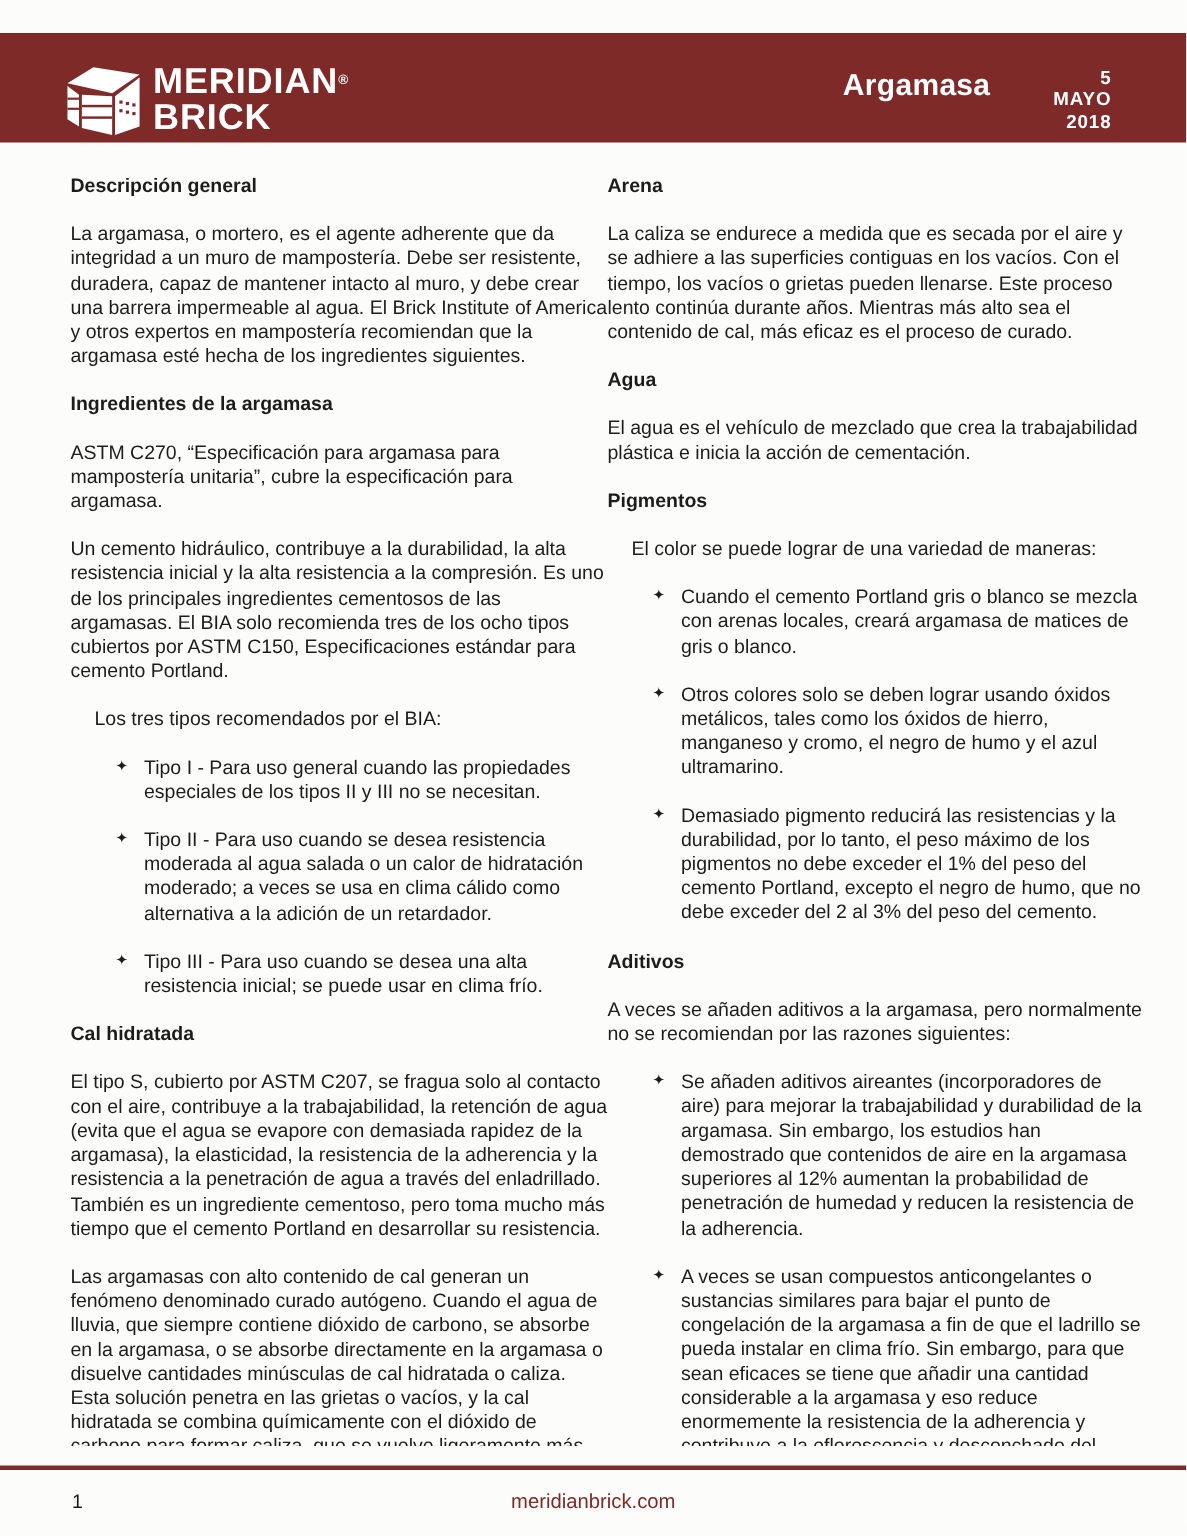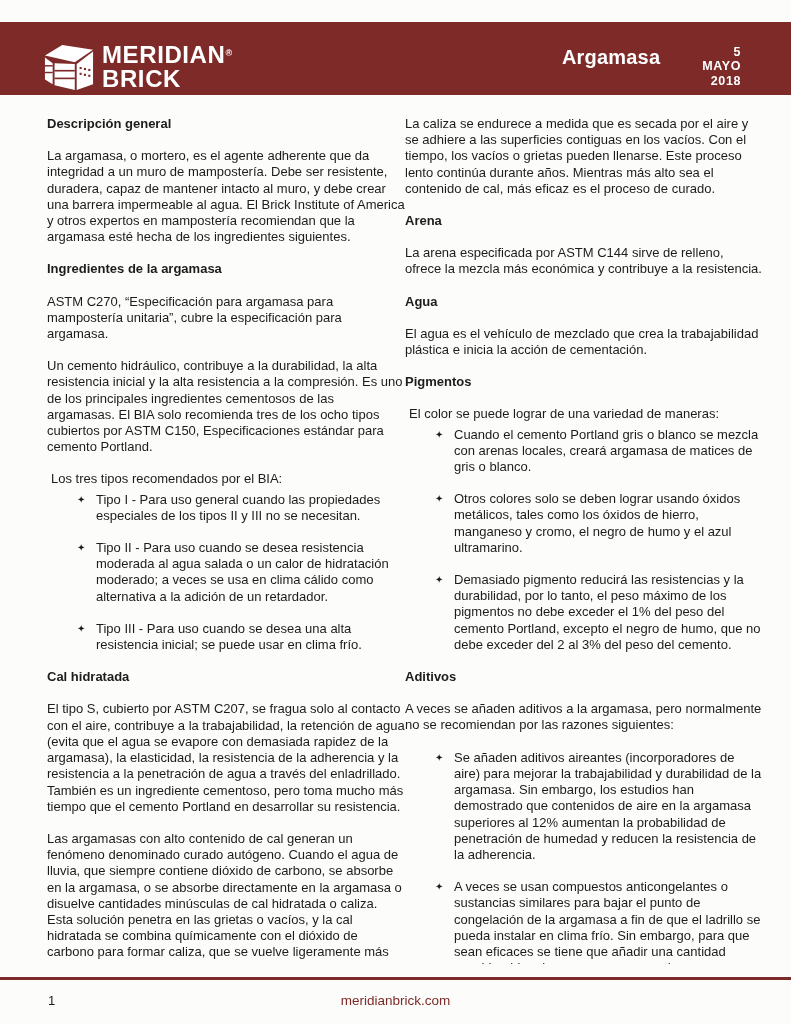--- a/index.html
+++ b/index.html
@@ -31,21 +31,21 @@
   
   .content{
     position:absolute;top:116px;left:47px;right:28px;bottom:60px;
     display:flex;gap:0;overflow:hidden;
     font-size:13px;line-height:16.2px;
   }
   .col{flex:1 1 0;min-width:0;}
   .blk{margin:0 0 16px 0;}
   .blk.heading{font-weight:bold;}
   .blk.list{margin-bottom:0;}
-  .list-lead{margin:4px;}
+  .list-lead{margin:16px;}
   .bullet-item{display:flex;margin-left:30px;margin-bottom:16px;}
   .bullet-glyph{flex:0 0 19px;font-size:10px;line-height:16.2px;}
   .bullet-text{flex:1 1 auto;min-width:0;}
   
   .footer-rule{position:absolute;top:977px;left:0;width:100%;height:2.5px;background:var(--brand);}
   .footer-row{position:absolute;top:991px;left:0;right:0;height:22px;font-size:13px;}
   .page-num{position:absolute;left:48px;top:2px;}
   .site{position:absolute;left:0;right:0;top:2px;text-align:center;color:var(--brand);font-weight:normal;font-size:13.5px;text-decoration:none;}
 </style>
 </head>
@@ -106,23 +106,22 @@
           <div class="bullet-item">
             <span class="bullet-glyph">✦</span>
             <span class="bullet-text">Tipo III - Para uso cuando se desea una alta resistencia inicial; se puede usar en clima frío.</span>
           </div>
         </div>
         <div class="blk heading">Cal hidratada</div>
         <div class="blk paragraph">El tipo S, cubierto por ASTM C207, se fragua solo al contacto con el aire, contribuye a la trabajabilidad, la retención de agua (evita que el agua se evapore con demasiada rapidez de la argamasa), la elasticidad, la resistencia de la adherencia y la resistencia a la penetración de agua a través del enladrillado. También es un ingrediente cementoso, pero toma mucho más tiempo que el cemento Portland en desarrollar su resistencia.</div>
         <div class="blk paragraph">Las argamasas con alto contenido de cal generan un fenómeno denominado curado autógeno. Cuando el agua de lluvia, que siempre contiene dióxido de carbono, se absorbe en la argamasa, o se absorbe directamente en la argamasa o disuelve cantidades minúsculas de cal hidratada o caliza. Esta solución penetra en las grietas o vacíos, y la cal hidratada se combina químicamente con el dióxido de carbono para formar caliza, que se vuelve ligeramente más grande que la cal hidratada original.</div>
       </section>
     <section class="col">
+        <div class="blk heading">Arena</div>
         <div class="blk paragraph">La caliza se endurece a medida que es secada por el aire y se adhiere a las superficies contiguas en los vacíos. Con el tiempo, los vacíos o grietas pueden llenarse. Este proceso lento continúa durante años. Mientras más alto sea el contenido de cal, más eficaz es el proceso de curado.</div>
-        <div class="blk heading">Arena</div>
-        <div class="blk paragraph">La arena especificada por ASTM C144 sirve de relleno, ofrece la mezcla más económica y contribuye a la resistencia.</div>
         <div class="blk heading">Agua</div>
         <div class="blk paragraph">El agua es el vehículo de mezclado que crea la trabajabilidad plástica e inicia la acción de cementación.</div>
         <div class="blk heading">Pigmentos</div>
         <div class="blk list">
           <div class="list-lead">El color se puede lograr de una variedad de maneras:</div>
           <div class="bullet-item">
             <span class="bullet-glyph">✦</span>
             <span class="bullet-text">Cuando el cemento Portland gris o blanco se mezcla con arenas locales, creará argamasa de matices de gris o blanco.</span>
           </div>
           <div class="bullet-item">

